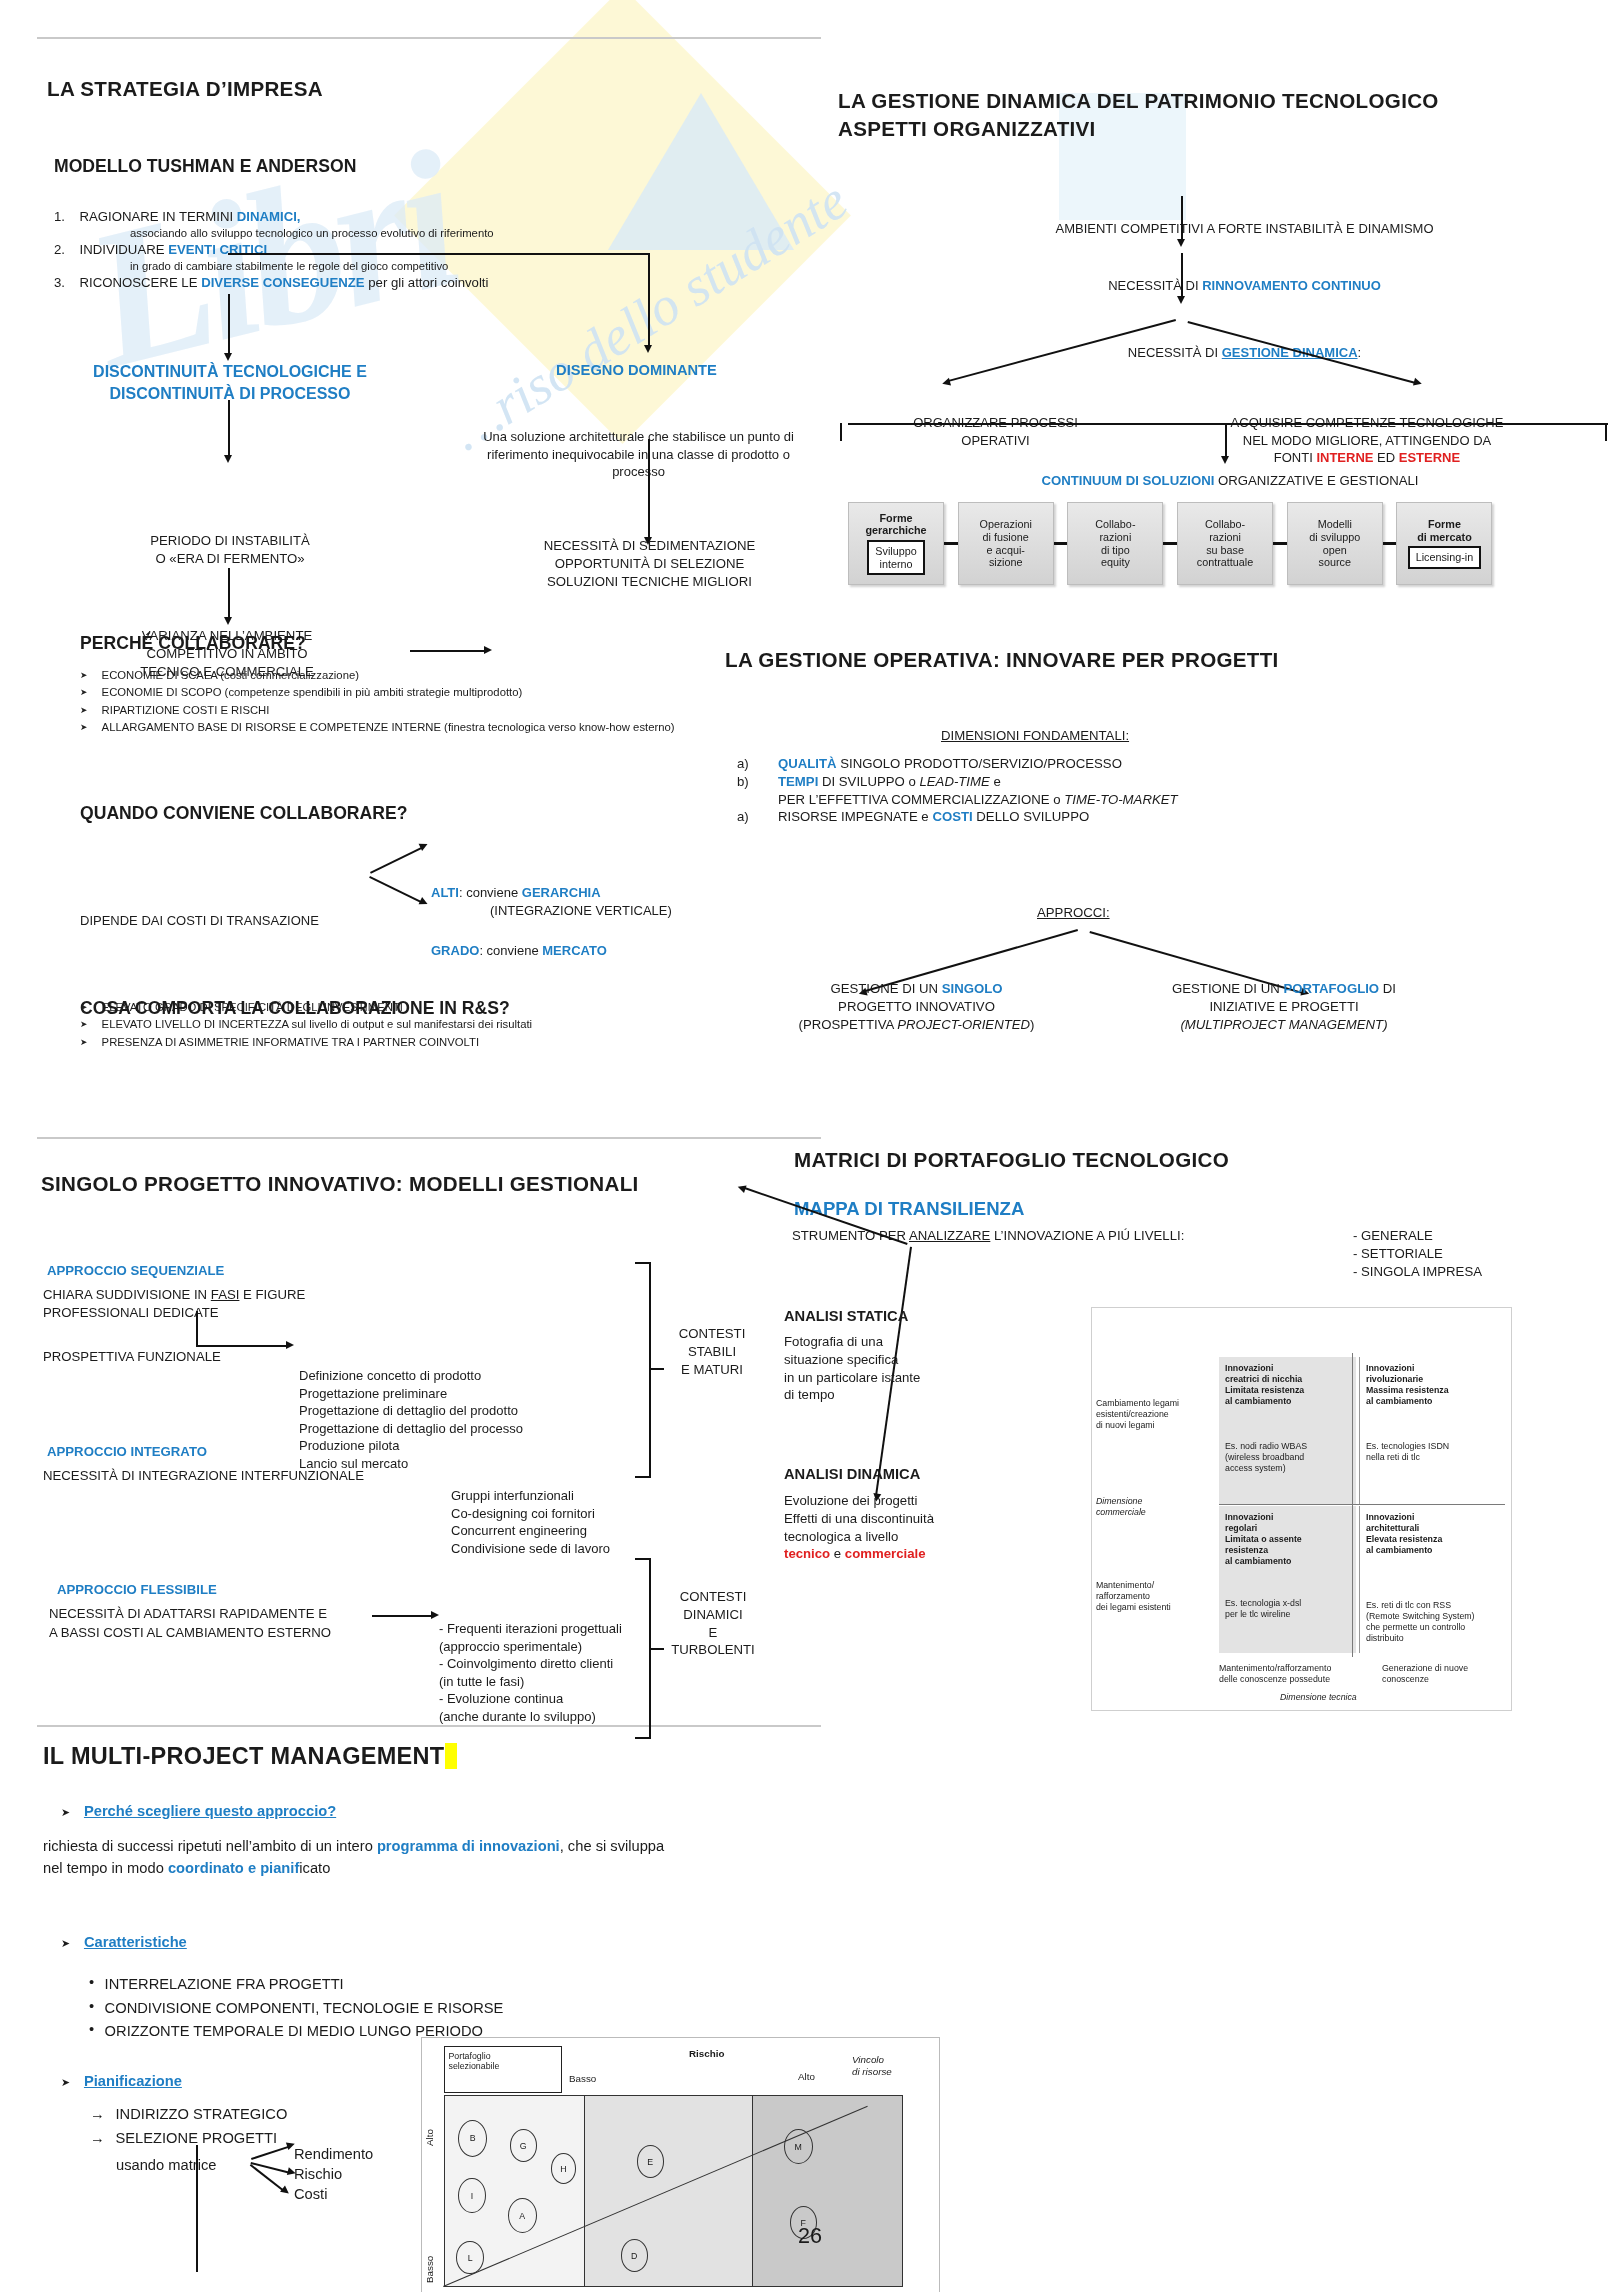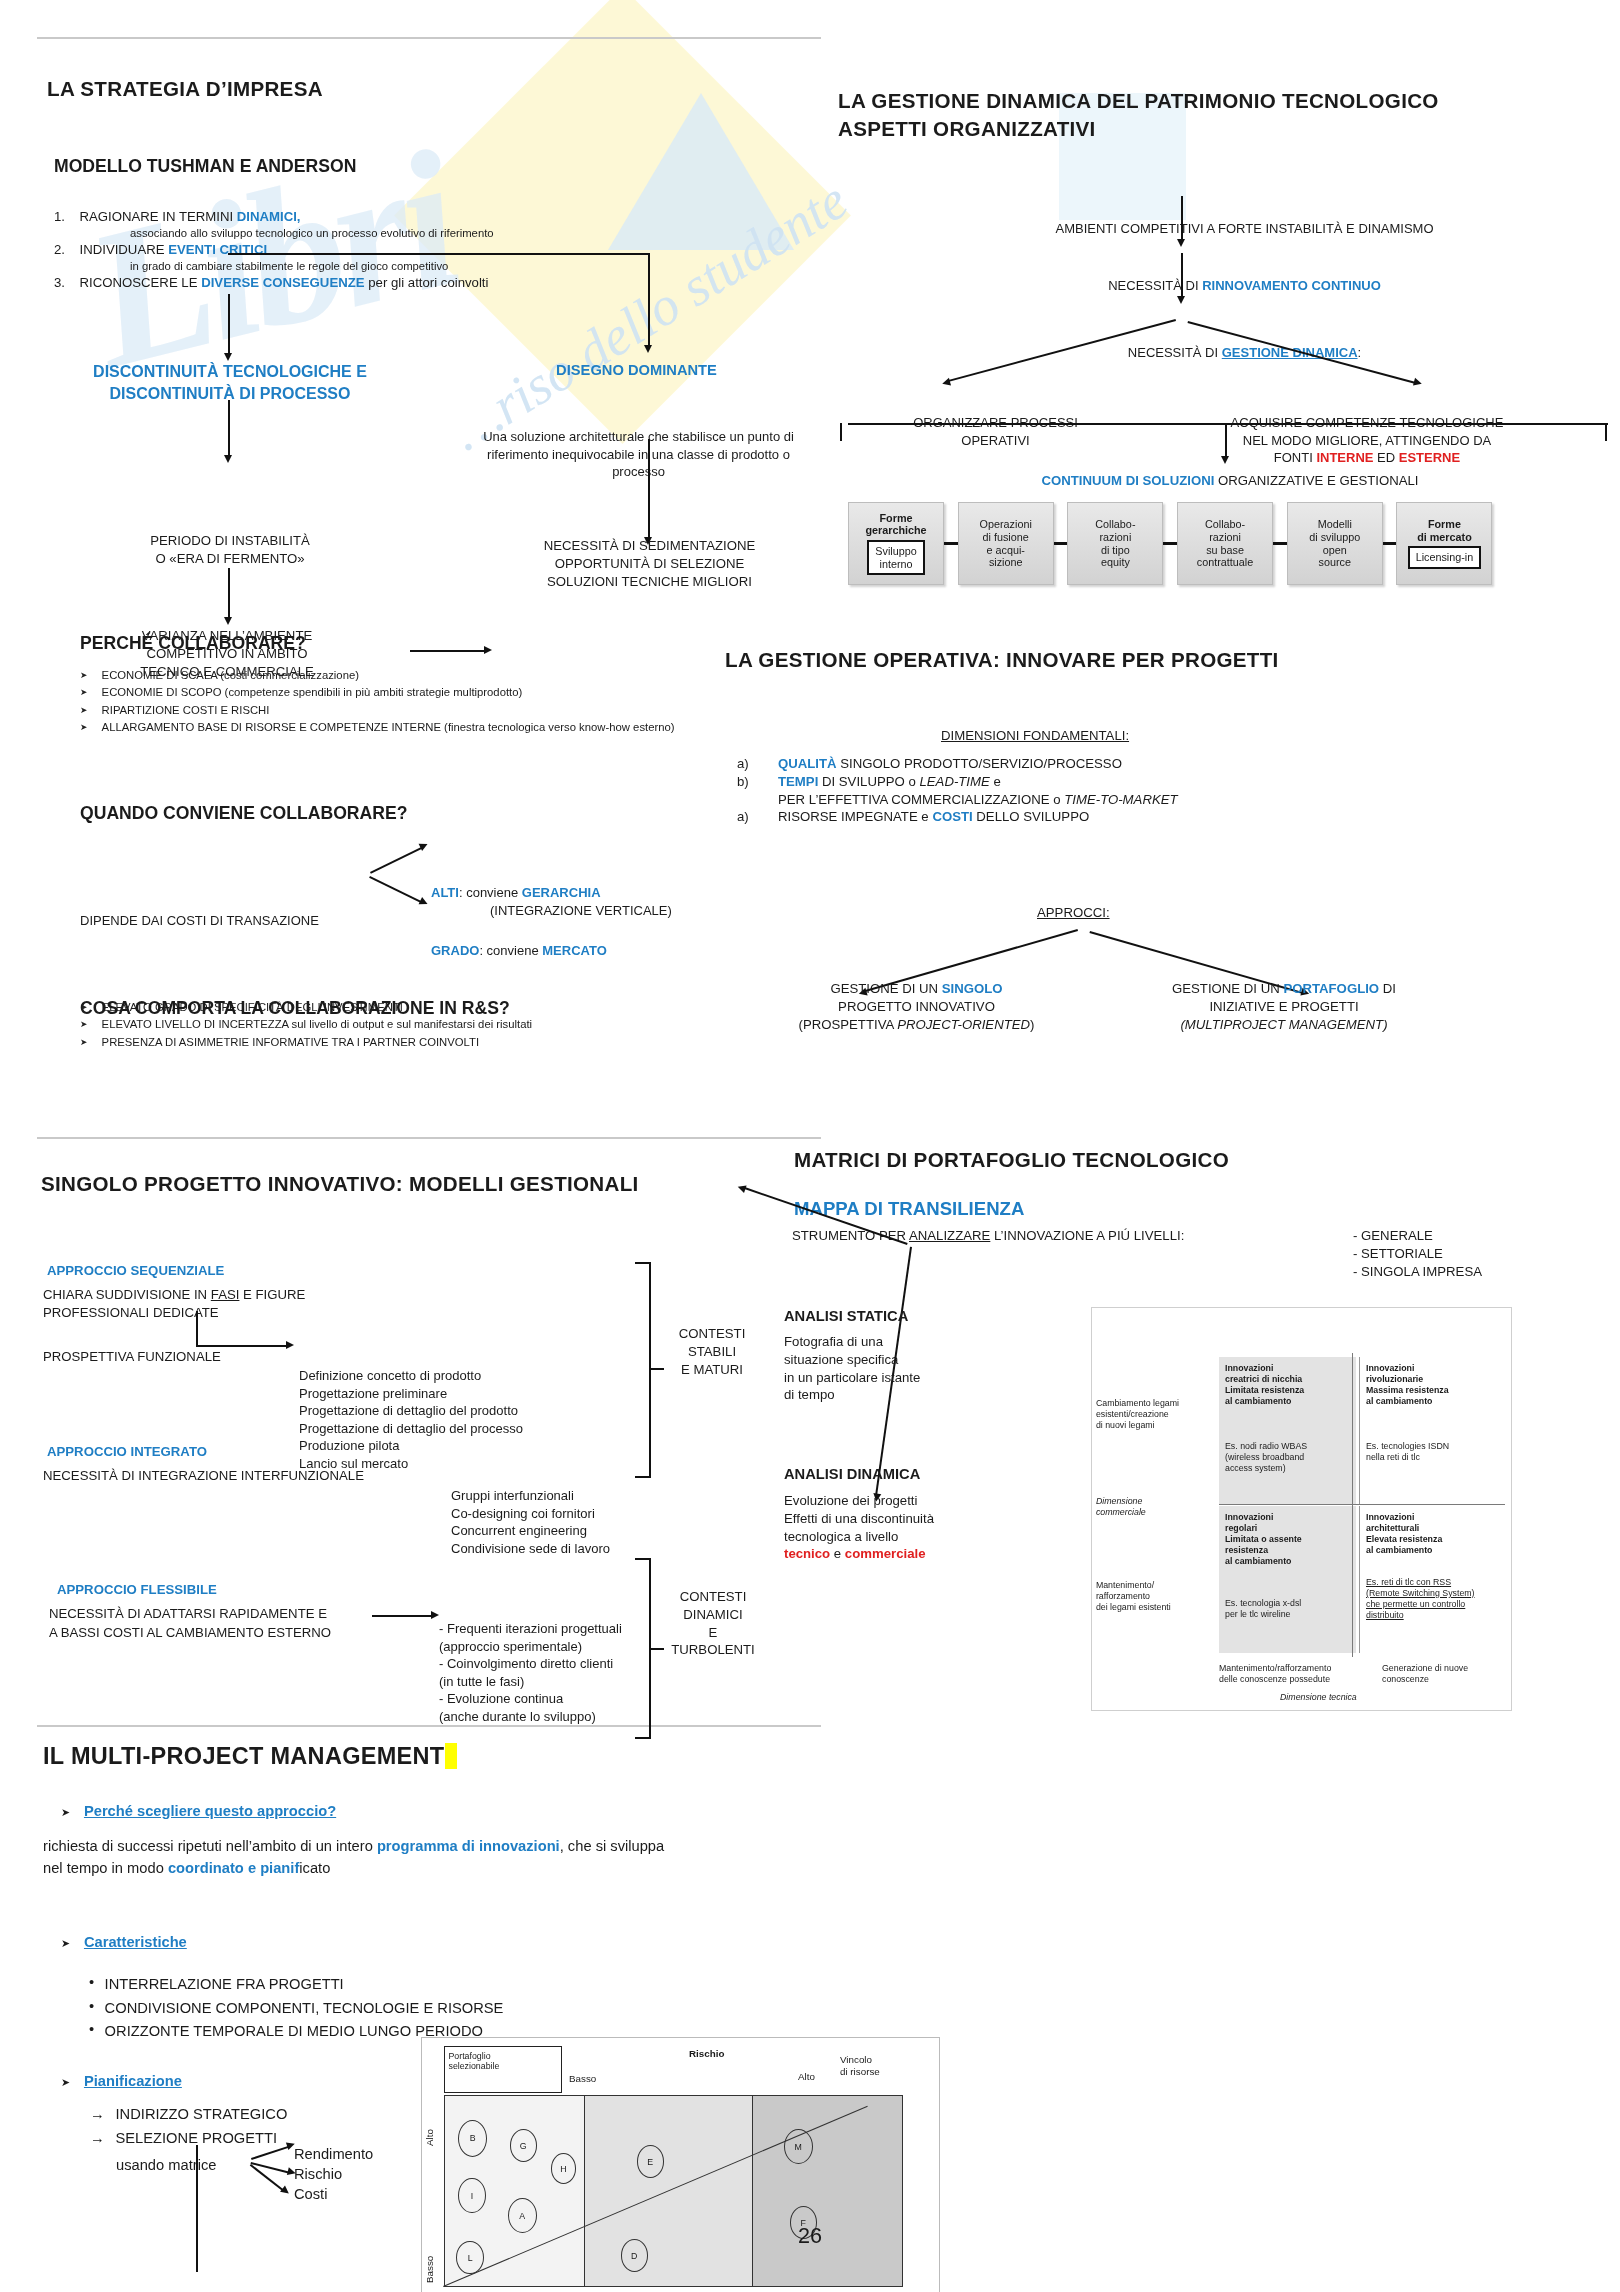--- a/index.html
+++ b/index.html
@@ -481,21 +481,21 @@
 regolari
 Limitata o assente
 resistenza
 al cambiamento</div>
     <div class="abs t9" style="left:133px; top:290px; white-space:pre-line;">Es. tecnologia x-dsl
 per le tlc wireline</div>
     <div class="abs t9 bold" style="left:274px; top:204px; white-space:pre-line;">Innovazioni
 architetturali
 Elevata resistenza
 al cambiamento</div>
-    <div class="abs t9" style="left:274px; top:269px; white-space:pre-line;text-decoration:underline;">Es. reti di tlc con RSS
+    <div class="abs t9" style="left:274px; top:292px; white-space:pre-line;">Es. reti di tlc con RSS
 (Remote Switching System)
 che permette un controllo
 distribuito</div>
 
     <div class="abs t9" style="left:127px; top:355px; white-space:pre-line;">Mantenimento/rafforzamento
 delle conoscenze possedute</div>
     <div class="abs t9" style="left:290px; top:355px; white-space:pre-line;">Generazione di nuove
 conoscenze</div>
     <div class="abs t9 ital" style="left:188px; top:384px;">Dimensione tecnica</div>
   </div>
@@ -542,21 +542,21 @@
   <div class="diag" style="left:251px; top:2162px; width:39px; transform:rotate(14deg);"></div>
   <div class="diag" style="left:251px; top:2164px; width:41px; transform:rotate(38deg);"></div>
   <div class="line-v" style="left:196px; top:2145px; height:127px;"></div>
 
   <div class="pf-box" style="left:421px; top:2037px; width:519px; height:257px;">
     <div class="abs" style="left:21.6px; top:7.8px; width:118px; height:47px; border:1px solid #222; background:#fff; font-size:8.8px; padding:3.9px; white-space:pre-line;">Portafoglio
 selezionabile</div>
     <div class="abs t10" style="left:147px; top:35px;">Basso</div>
     <div class="abs t10 bold" style="left:267px; top:9.8px;">Rischio</div>
     <div class="abs t10" style="left:376px; top:33px;">Alto</div>
-    <div class="abs t10" style="left:418px; top:15.7px; white-space:pre-line;">Vincolo
+    <div class="abs t10" style="left:430px; top:15.7px; white-space:pre-line;font-style:italic;">Vincolo
 di risorse</div>
 
     <div class="abs" style="left:21.6px; top:57px; width:459px; height:192px; border:1px solid #333;">
       <div class="abs" style="left:0; top:0; width:139px; height:190px; background:#f3f3f3;"></div>
       <div class="abs" style="left:139px; top:0; width:169px; height:190px; background:#e2e2e2; border-left:1px solid #333; border-right:1px solid #333;"></div>
       <div class="abs" style="left:308px; top:0; width:149px; height:190px; background:#c9c9c9;"></div>
       <div class="abs" style="left:-2px; top:190px; width:461px; height:1px; background:#333; transform-origin:0 0; transform:rotate(-23deg);"></div>
 
       <div class="oval" style="left:13.7px; top:23.5px; width:29px; height:37px;">B</div>
       <div class="oval" style="left:65px; top:33px; width:27.4px; height:33px;">G</div>

